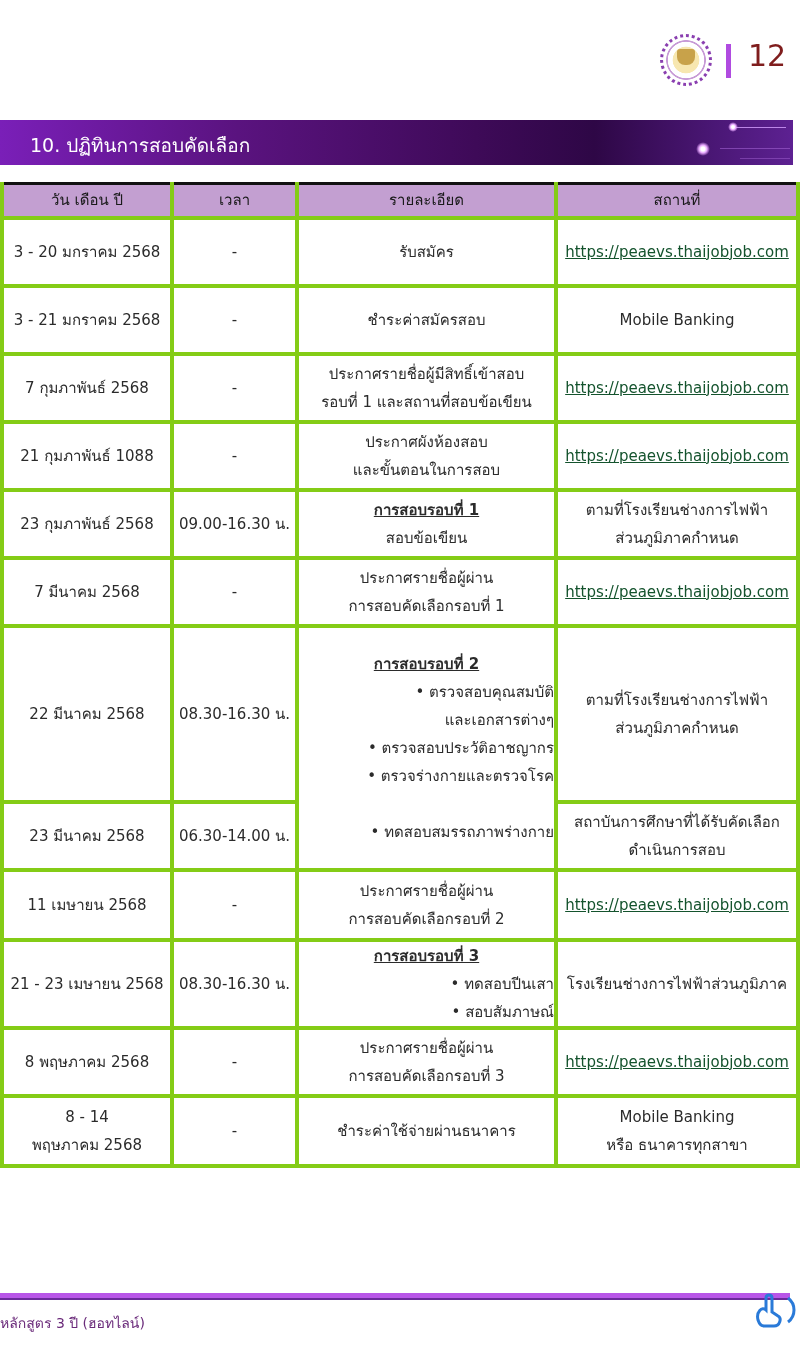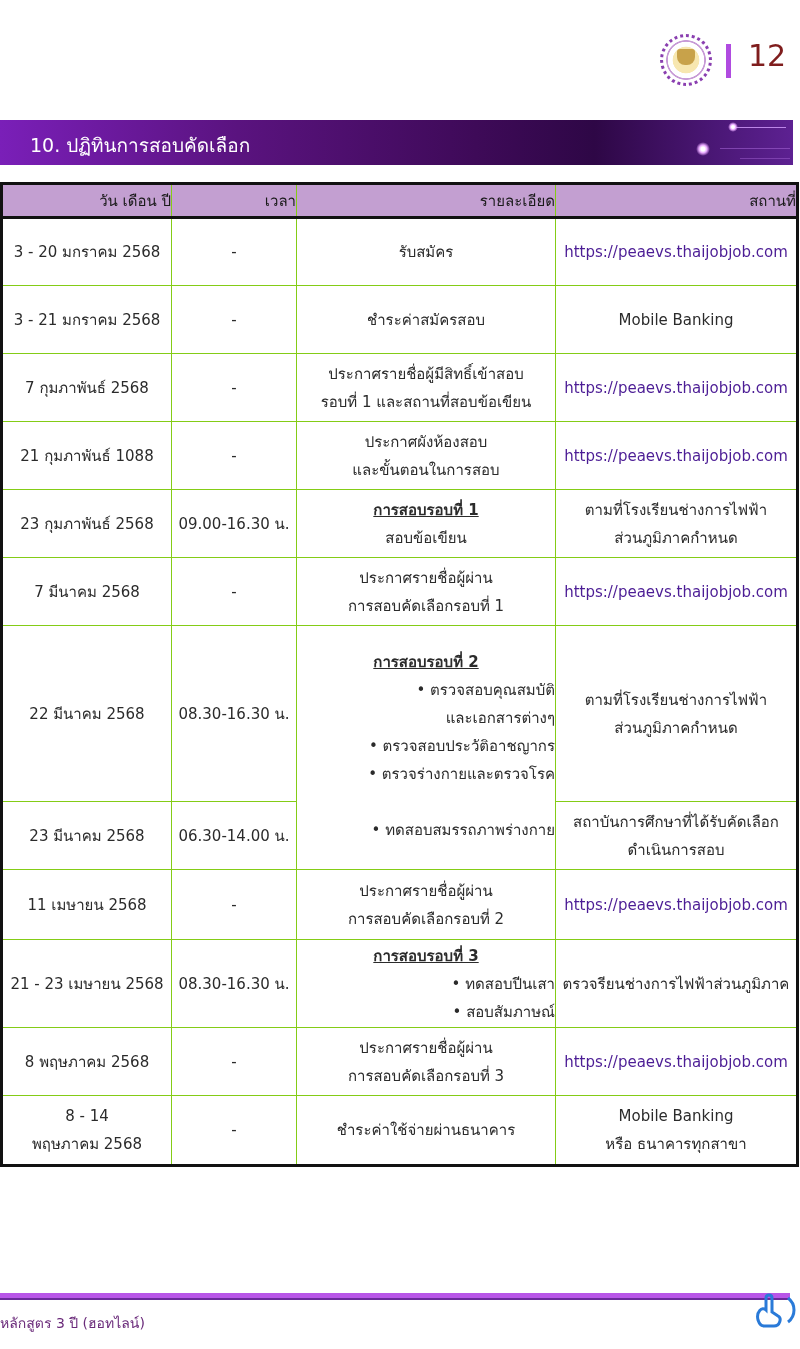--- a/index.html
+++ b/index.html
@@ -16,28 +16,28 @@
   .section-banner { position: absolute; left: 0; top: 120px; width: 793px; height: 45px;
      background: linear-gradient(90deg, #7a1fb8 0%, #5a137f 30%, #3e0a58 60%, #2e0746 75%, #4a1775 90%, #5d2192 100%); overflow: hidden; }
   .banner-title { position: absolute; left: 30px; top: 10px; font-size: 19px; color: #ffffff; font-family: "DejaVu Sans", sans-serif; }
   .banner-glow1 { position: absolute; left: 696px; top: 22px; width: 14px; height: 14px; border-radius: 50%; background: radial-gradient(circle, #fff 0 20%, #e8a8ff 40%, rgba(200,100,255,0) 70%); }
   .banner-glow2 { position: absolute; left: 728px; top: 2px; width: 10px; height: 10px; border-radius: 50%; background: radial-gradient(circle, #fff 0 20%, #e8a8ff 40%, rgba(200,100,255,0) 70%); }
   .banner-line1 { position: absolute; left: 736px; top: 7px; width: 50px; height: 1px; background: #d6a0ff; opacity: 0.8; }
   .banner-line2 { position: absolute; left: 720px; top: 28px; width: 70px; height: 1px; background: #a060d0; opacity: 0.6; }
   .banner-line3 { position: absolute; left: 740px; top: 38px; width: 50px; height: 1px; background: #a060d0; opacity: 0.5; }
 
   table.schedule { position: absolute; left: 0; top: 182px; width: 796px; border-collapse: collapse; table-layout: fixed; }
-  table.schedule th, table.schedule td { border: 1px solid #84cc16; text-align: center; vertical-align: middle; font-size: 15px; line-height: 28px; color: #2b2b2b; }
-  table.schedule th { background: #c39fd1; height: 34px; font-weight: normal; font-size: 15px; color: #1a1a1a; border-top: 3px solid #111; border-bottom: 3px solid #111; text-align: right; }
+  table.schedule th, table.schedule td { border: 4px solid #84cc16; text-align: center; vertical-align: middle; font-size: 15px; line-height: 28px; color: #2b2b2b; }
+  table.schedule th { background: #c39fd1; height: 34px; font-weight: normal; font-size: 15px; color: #1a1a1a; border-top: 3px solid #111; border-bottom: 3px solid #111; }
   table.schedule { border: 3px solid #111; }
   col.c1 { width: 170px; } col.c2 { width: 125px; } col.c3 { width: 259px; } col.c4 { width: 242px; }
   td.c-date, th.c-date { border-right: 3px solid #111; }
   td.c-time, th.c-time { border-right: 3px solid #111; }
   td.c-detail, th.c-detail { border-right: 3px solid #111; }
-  .link { color: #4c1d95; margin-top: 8px; }
+  .link { text-decoration: underline; color: #14532d; margin-top: 8px; }
   .heading-u { font-weight: bold; text-decoration: underline; display: block; }
   .bullet { display: block; text-align: right; padding-left: 8px; }
   .bullet::before { content: "• "; }
   .bullet-cont { display: block; text-align: right; padding-left: 22px; }
   .line { display: block; }
 
   .footer-bar { position: absolute; left: 0; top: 1293px; width: 790px; height: 7px; background: #b855e8; border-bottom: 2px solid #6a2a9a; }
   .footer-text { position: absolute; left: 0; width: 780px; top: 1312px; text-align: left; font-size: 14px; color: #6a2a7a; }
   .footer-icon { position: absolute; left: 752px; top: 1290px; width: 48px; height: 40px; color: #2a7ad8; font-size: 30px; font-weight: bold; font-style: italic; }
 </style>
@@ -173,21 +173,21 @@
     </tr>
 
     <tr style="height:88px">
       <td class="c-date">21 - 23 เมษายน 2568</td>
       <td class="c-time">08.30-16.30 น.</td>
       <td class="c-detail">
         <span class="heading-u">การสอบรอบที่ 3</span>
         <span class="bullet">ทดสอบปีนเสา</span>
         <span class="bullet">สอบสัมภาษณ์</span>
       </td>
-      <td>ตรวจรียนช่างการไฟฟ้าส่วนภูมิภาค</td>
+      <td>โรงเรียนช่างการไฟฟ้าส่วนภูมิภาค</td>
     </tr>
 
     <tr style="height:68px">
       <td class="c-date">8 พฤษภาคม 2568</td>
       <td class="c-time">-</td>
       <td class="c-detail">
         <span class="line">ประกาศรายชื่อผู้ผ่าน</span>
         <span class="line">การสอบคัดเลือกรอบที่ 3</span>
       </td>
       <td><span class="link">https://peaevs.thaijobjob.com</span></td>

